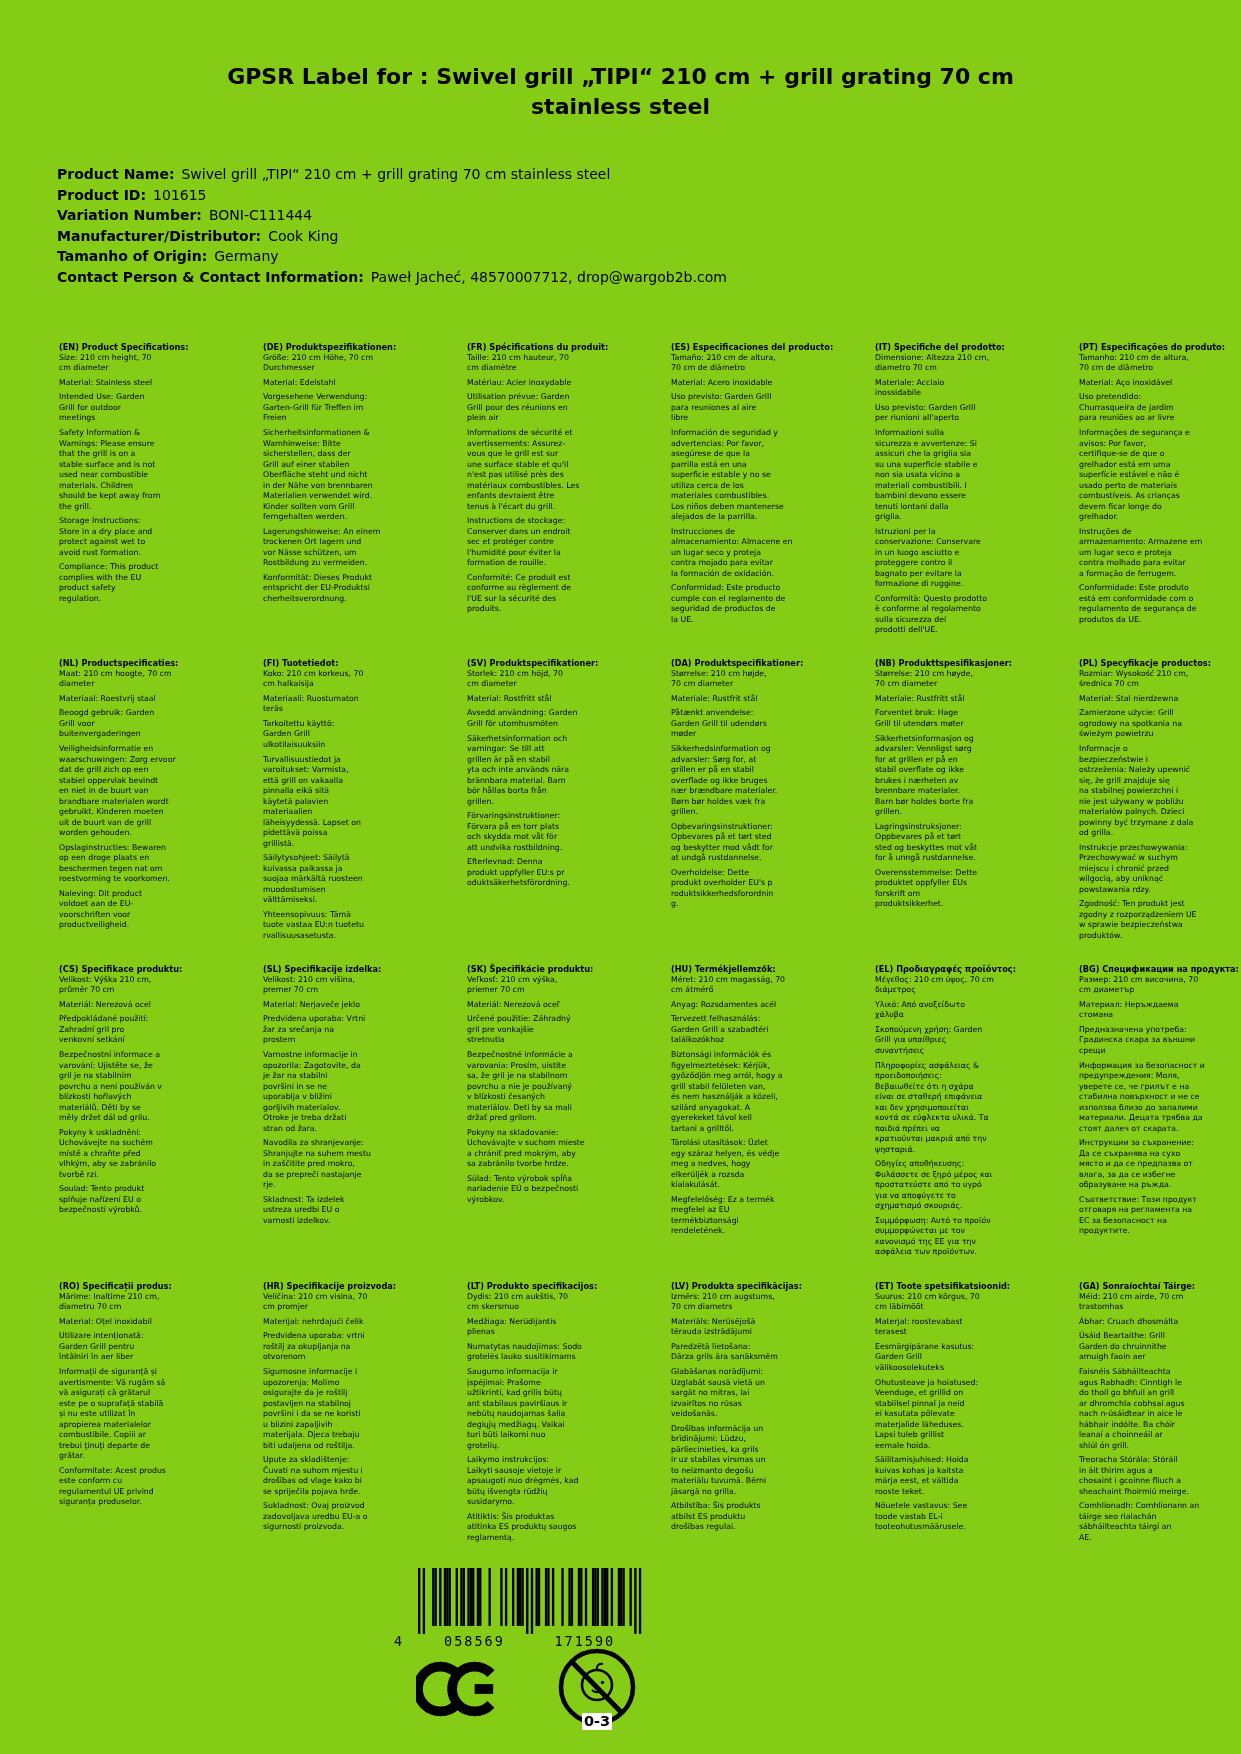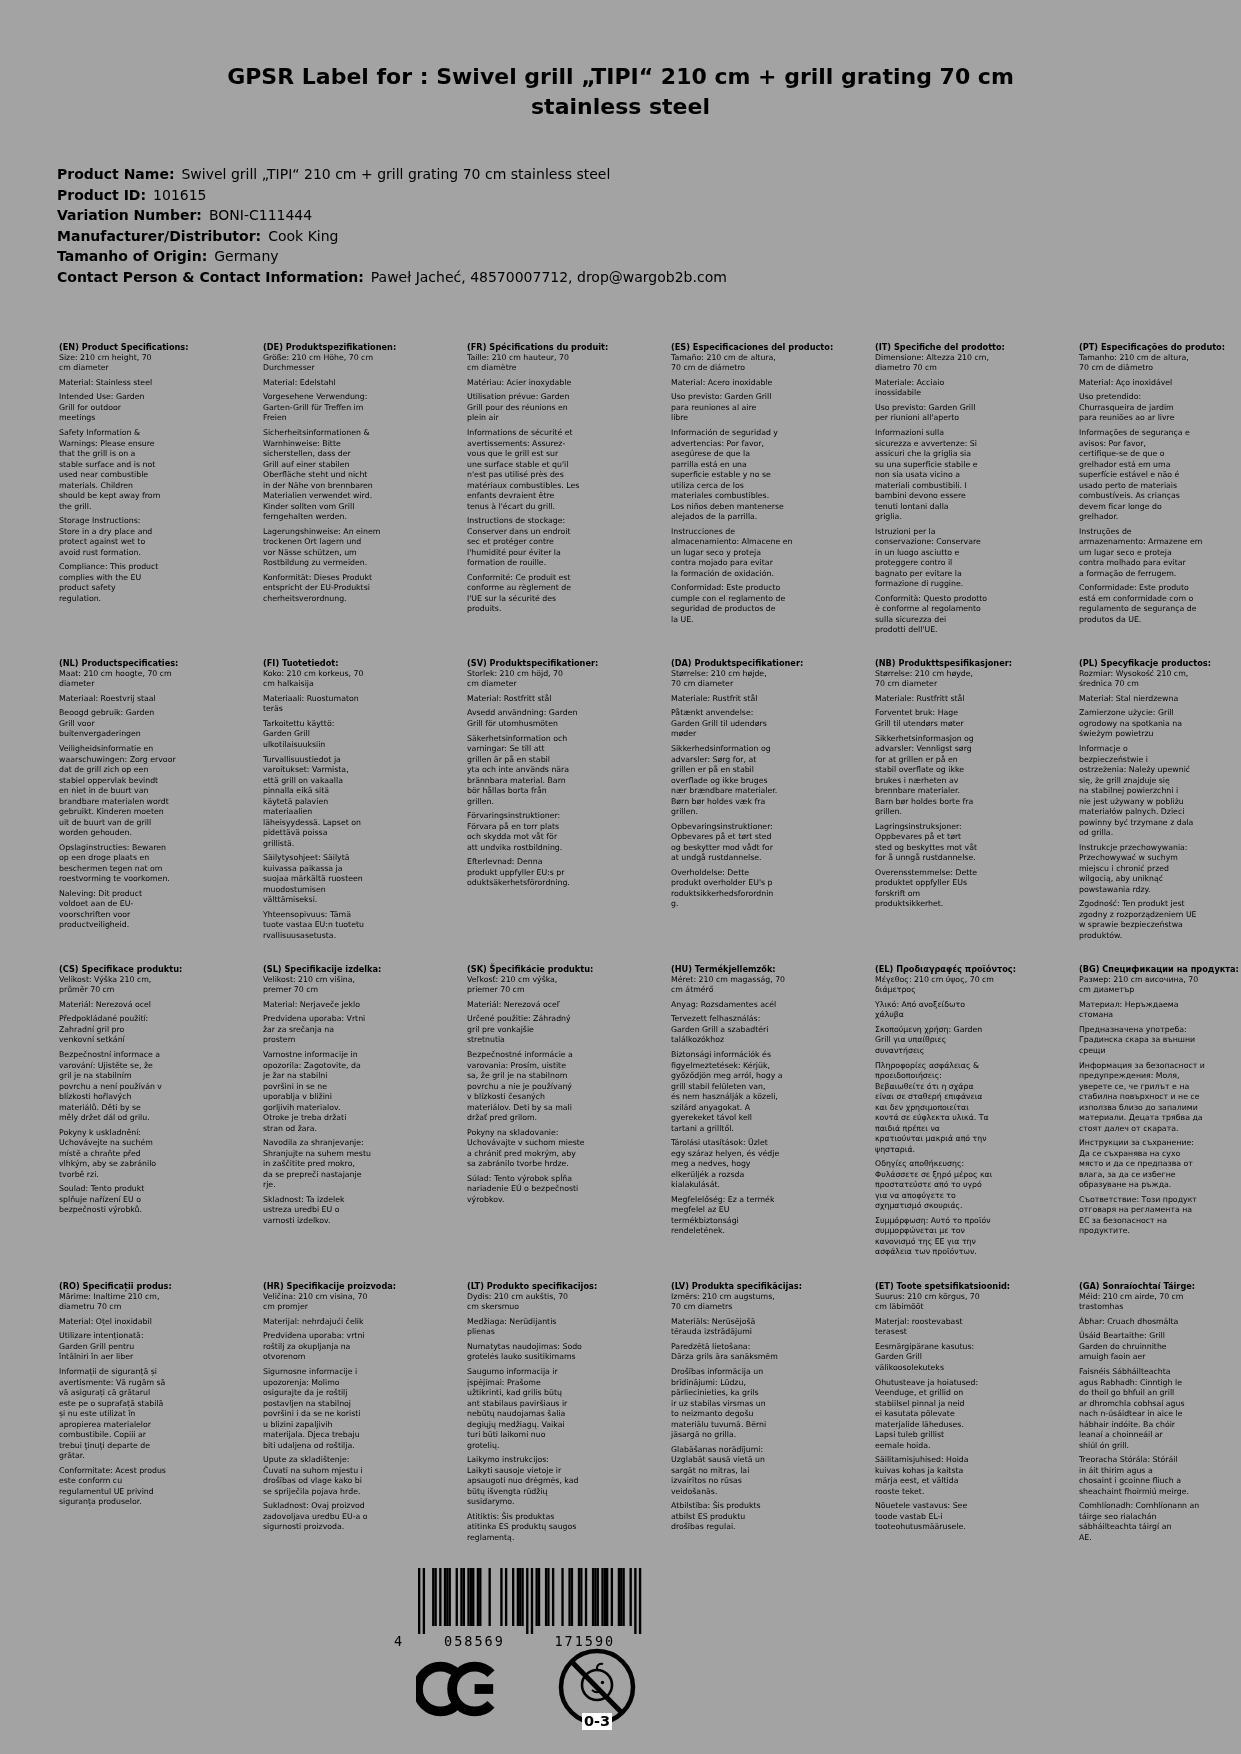--- a/index.html
+++ b/index.html
@@ -1,16 +1,16 @@
 <!DOCTYPE html>
 <html><head>
 <meta charset="utf-8">
 <style>
   html,body{margin:0;padding:0;background:#fff;}
-  .page{position:relative;width:1241px;height:1754px;background:#a3a3a3;color:#000;
+  .page{position:relative;width:1241px;height:1754px;background:#84cc16;color:#000;
         font-family:"DejaVu Sans",sans-serif;overflow:hidden;}
   .title{position:absolute;top:62px;left:0;width:100%;margin:0;text-align:center;
          font-size:22px;font-weight:bold;line-height:30px;white-space:pre-line;}
   .product-info{position:absolute;left:57px;top:164px;font-size:14px;line-height:20.6px;}
   .info-line{white-space:pre;}
   .info-label{font-weight:bold;}
   .info-value{margin-left:7px;text-align:center;}
   .spec-row{position:absolute;left:59px;width:1166px;display:grid;
             grid-template-columns:repeat(6,176px);column-gap:28px;}
   .spec-block{font-size:7.8px;line-height:10.5px;}
@@ -576,32 +576,32 @@
 reglamentą.</p>
         </div>
         <div class="spec-block">
           <h3>(LV) Produkta specifikācijas:</h3>
           <p>Izmērs: 210 cm augstums,
 70 cm diametrs</p>
           <p>Materiāls: Nerūsējošā
 tērauda izstrādājumi</p>
           <p>Paredzētā lietošana:
 Dārza grils āra sanāksmēm</p>
+          <p>Glabāšanas norādījumi:
+Uzglabāt sausā vietā un
+sargāt no mitras, lai
+izvairītos no rūsas
+veidošanās.</p>
           <p>Drošības informācija un
 brīdinājumi: Lūdzu,
 pārliecinieties, ka grils
 ir uz stabilas virsmas un
 to neizmanto degošu
 materiālu tuvumā. Bērni
 jāsargā no grilla.</p>
-          <p>Glabāšanas norādījumi:
-Uzglabāt sausā vietā un
-sargāt no mitras, lai
-izvairītos no rūsas
-veidošanās.</p>
           <p>Atbilstība: Šis produkts
 atbilst ES produktu
 drošības regulai.</p>
         </div>
         <div class="spec-block">
           <h3>(ET) Toote spetsifikatsioonid:</h3>
           <p>Suurus: 210 cm kõrgus, 70
 cm läbimõõt</p>
           <p>Materjal: roostevabast
 terasest</p>

